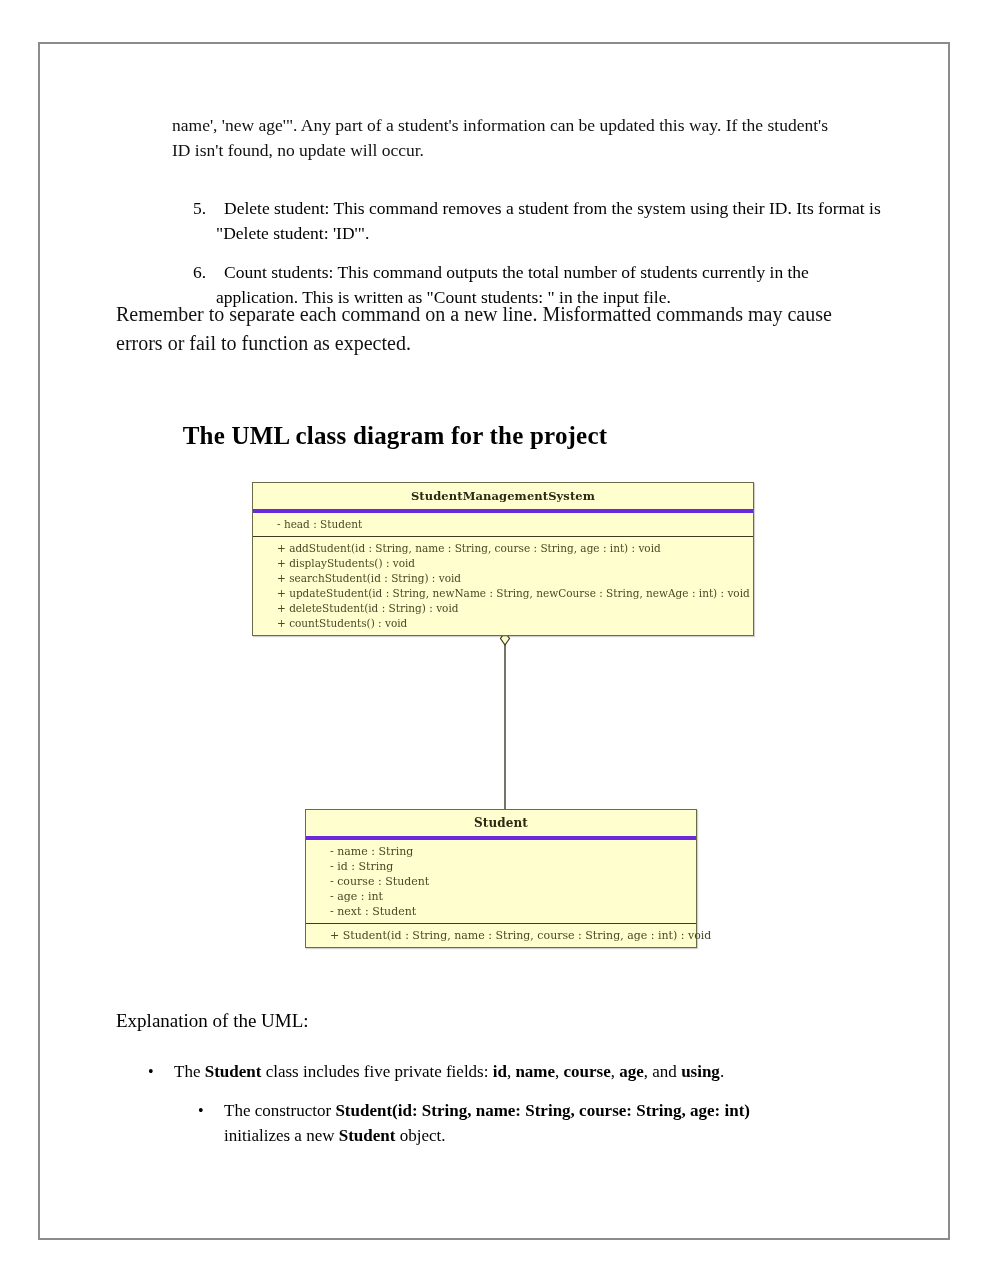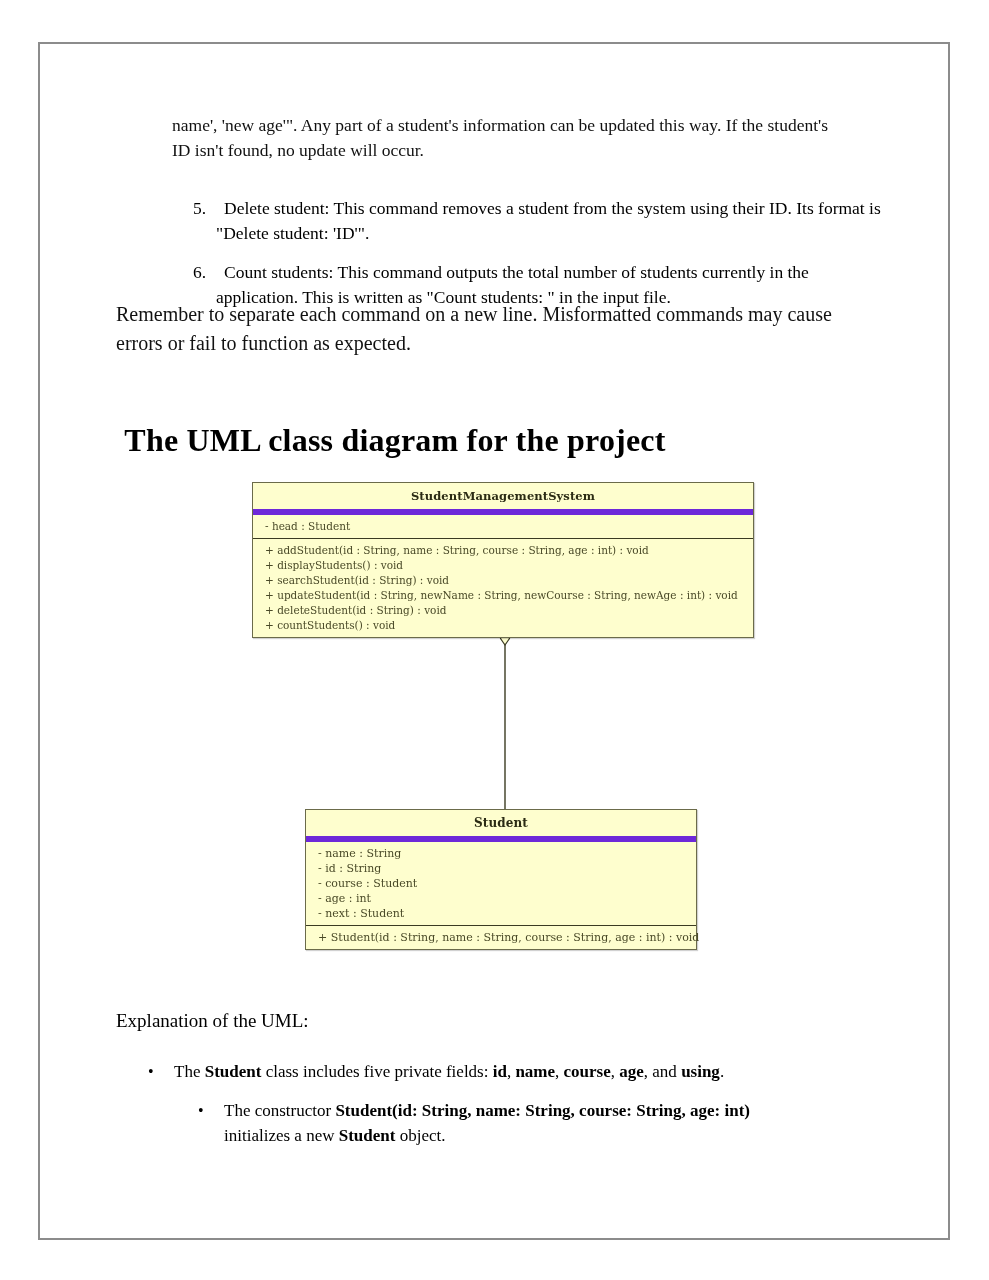--- a/index.html
+++ b/index.html
@@ -84,21 +84,21 @@
     line-height: 29px;
   }
 
   
   #uml-title {
     position: absolute;
     left: 0;
     top: 422px;
     width: 790px;
     text-align: center;
-    font-size: 32px;
+    font-size: 25px;
     font-weight: bold;
     letter-spacing: 0.2px;
   }
 
   
   #uml-diagram {
     position: absolute;
     left: 0;
     top: 0;
     width: 989px;
@@ -114,25 +114,25 @@
     color: #3b3b22;
     pointer-events: auto;
     box-shadow: 1px 1px 1px rgba(0,0,0,0.18);
   }
   .uml-header {
     text-align: center;
     font-weight: bold;
     font-size: 11.5px;
     padding: 6px 4px 6px 4px;
     color: #2b2b14;
-    border-bottom: 6px solid #6d28d9;
+    border-bottom: 4px solid #6d28d9;
     letter-spacing: 0.1px;
   }
   .uml-compartment {
-    padding: 4px 0px 4px 4px;
+    padding: 4px 0px 4px 16px;
     border-bottom: 1px solid #3b3b22;
   }
   .uml-compartment.last { border-bottom: none; }
   .uml-line {
     font-size: 10.5px;
     line-height: 15px;
     padding: 0 8px;
     white-space: nowrap;
     color: #4a4a28;
   }

